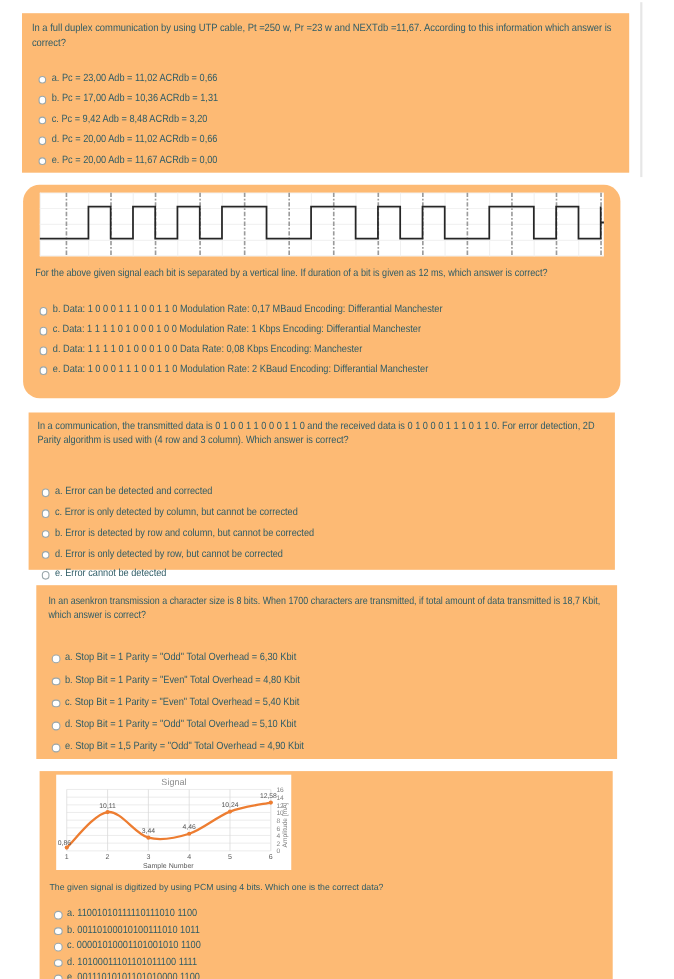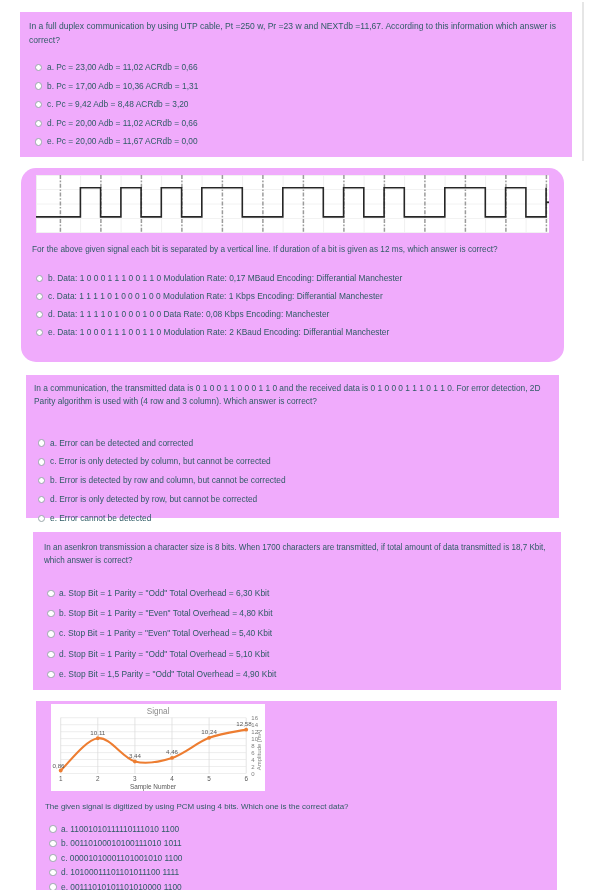--- a/index.html
+++ b/index.html
@@ -1,21 +1,21 @@
 <!DOCTYPE html>
 <html><head>
 <meta charset="utf-8">
 <style>
   html,body{margin:0;padding:0;background:#ffffff;}
   body{width:613px;height:890px;font-family:"Liberation Sans",sans-serif;overflow:hidden;}
   .page{position:relative;width:613px;height:890px;background:#fff;}
-  .qblock{position:absolute;background:#f0abfc;box-sizing:border-box;}
+  .qblock{position:absolute;background:#fdba74;box-sizing:border-box;}
   .qtext{color:#2f5c66;font-size:9.5px;line-height:13.5px;transform:scaleX(var(--sx,0.9));transform-origin:0 0;}
   .opts{}
-  .opt{display:flex;align-items:center;color:#2f5c66;font-size:9.5px;line-height:9.5px;white-space:nowrap;}
+  .opt{display:flex;align-items:flex-end;color:#2f5c66;font-size:9.5px;line-height:9.5px;white-space:nowrap;}
   .opt > span.lbl{transform:scaleX(var(--osx,0.88));transform-origin:0 50%;display:inline-block;}
   .radio{width:5.5px;height:5.5px;min-width:5.5px;border:1px solid #9aa7ab;border-radius:50%;background:#fff;margin-right:4.5px;margin-top:1.5px;}
   .scrollbar{position:absolute;background:#e6e6e6;}
 </style>
 </head>
 <body>
 
 <div class="page">
   <div class="scrollbar" style="left:582px;top:2px;width:2px;height:159px;"></div>
 

